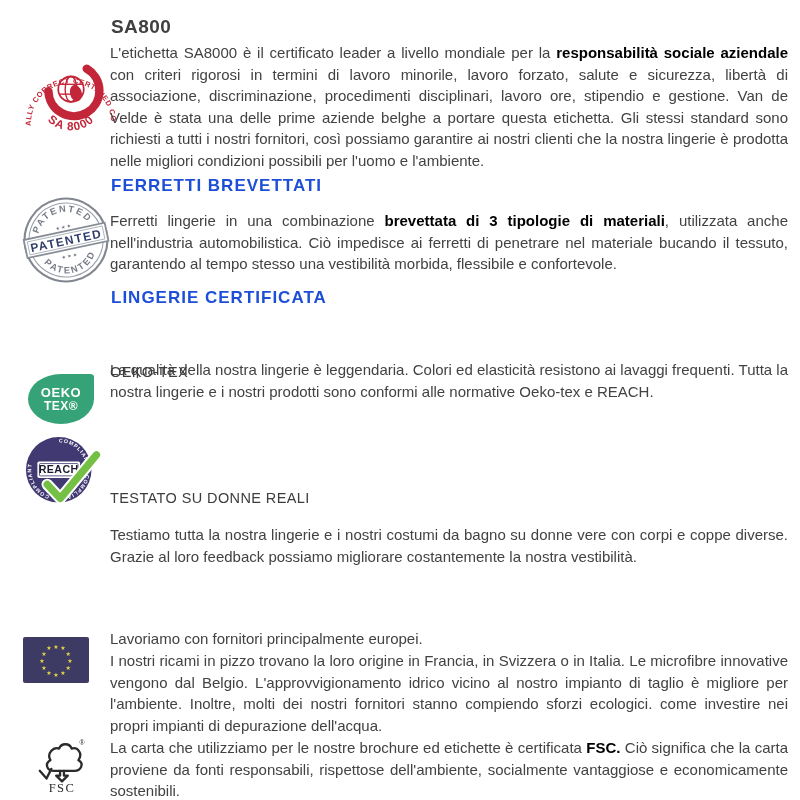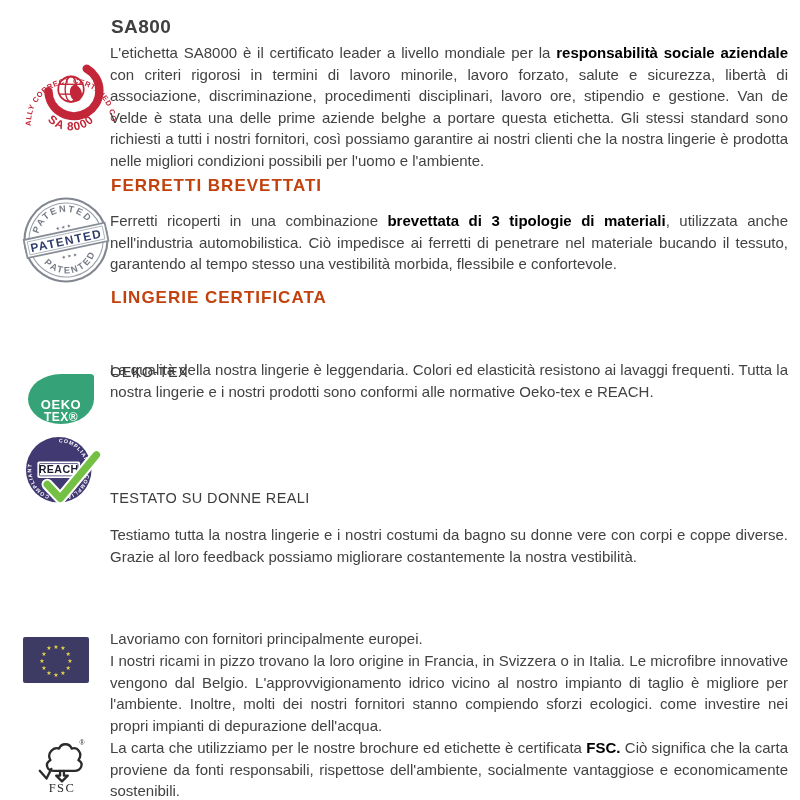--- a/index.html
+++ b/index.html
@@ -6,27 +6,27 @@
   .page{position:relative;width:800px;height:800px;background:#ffffff;
         font-family:"Liberation Sans",sans-serif;overflow:hidden;}
 
   
   .tb{position:absolute;left:110px;width:678px;margin:0;
       font-size:15px;line-height:21.6px;color:#424242;text-align:justify;}
   .tb b{color:#000000;font-weight:700;}
   .h1{position:absolute;left:111px;margin:0;font-size:19px;font-weight:600;
       color:#404040;letter-spacing:.4px;}
   .h2{position:absolute;left:111px;margin:0;font-size:17px;font-weight:600;
-      color:#c2410c;letter-spacing:1px;text-align:right;}
+      color:#1d4ed8;letter-spacing:1px;text-align:right;}
   .lbl{position:absolute;left:110px;margin:0;font-size:14.5px;color:#3d3d3d;
        letter-spacing:.4px;}
 
   
   .badge{position:absolute;}
-  .oeko{display:flex;flex-direction:column;align-items:center;justify-content:flex-end;
+  .oeko{display:flex;flex-direction:column;align-items:center;justify-content:center;
         background:#35a377;color:#fff;border-radius:50% 6% 50% 50%;
         font-weight:700;text-align:center;line-height:1.05;}
   .oeko .l1{font-size:13px;letter-spacing:.5px;}
   .oeko .l2{font-size:12px;letter-spacing:.5px;}
   svg text{font-family:"Liberation Sans",sans-serif;}
   .fsc-label{font-family:"Liberation Serif",serif;}
 </style>
 </head>
 <body>
 
@@ -128,21 +128,21 @@
       </g>
       <text x="48" y="9" font-size="7" fill="#2b2b2b">®</text>
       <text x="30" y="58" class="fsc-label" font-size="13" fill="#2b2b2b" text-anchor="middle" letter-spacing="1.5">FSC</text>
     </svg>
   </div>
 
   <h1 class="h1" style="top:16px;">SA800</h1>
   <p class="tb" style="top:42px;"><span>L'etichetta SA8000 è il certificato leader a livello mondiale per la </span><b>responsabilità sociale aziendale</b><span> con criteri rigorosi in termini di lavoro minorile, lavoro forzato, salute e sicurezza, libertà di associazione, discriminazione, procedimenti disciplinari, lavoro ore, stipendio e gestione. Van de Velde è stata una delle prime aziende belghe a portare questa etichetta.  Gli stessi standard sono richiesti a tutti i nostri fornitori, così possiamo garantire ai nostri clienti che la nostra lingerie è prodotta nelle migliori condizioni possibili per l'uomo e l'ambiente.</span></p>
 
   <h2 class="h2" style="top:176px;">FERRETTI BREVETTATI</h2>
-  <p class="tb" style="top:210px;"><span>Ferretti ricoperti in una combinazione </span><b>brevettata di 3 tipologie di materiali</b><span>, utilizzata anche nell'industria automobilistica. Ciò impedisce ai ferretti di penetrare nel materiale bucando il tessuto, garantendo al tempo stesso una vestibilità morbida, flessibile e confortevole.</span></p>
+  <p class="tb" style="top:210px;"><span>Ferretti lingerie in una combinazione </span><b>brevettata di 3 tipologie di materiali</b><span>, utilizzata anche nell'industria automobilistica. Ciò impedisce ai ferretti di penetrare nel materiale bucando il tessuto, garantendo al tempo stesso una vestibilità morbida, flessibile e confortevole.</span></p>
 
   <h2 class="h2" style="top:288px;">LINGERIE CERTIFICATA</h2>
   <p class="tb" style="top:315px;margin-top:44px;"><span>La qualità della nostra lingerie è leggendaria. Colori ed elasticità resistono ai lavaggi frequenti. Tutta la nostra lingerie e i nostri prodotti sono conformi alle normative Oeko-tex e REACH.</span></p>
 
   <p class="lbl" style="top:364px;">OEKO-TEX</p>
 
 
   <p class="lbl" style="top:490px;">TESTATO SU DONNE REALI</p>
   <p class="tb" style="top:524px;"><span>Testiamo tutta la nostra lingerie e i nostri costumi da bagno su donne vere con corpi e coppe diverse. Grazie al loro feedback possiamo migliorare costantemente la nostra vestibilità.</span></p>
 

